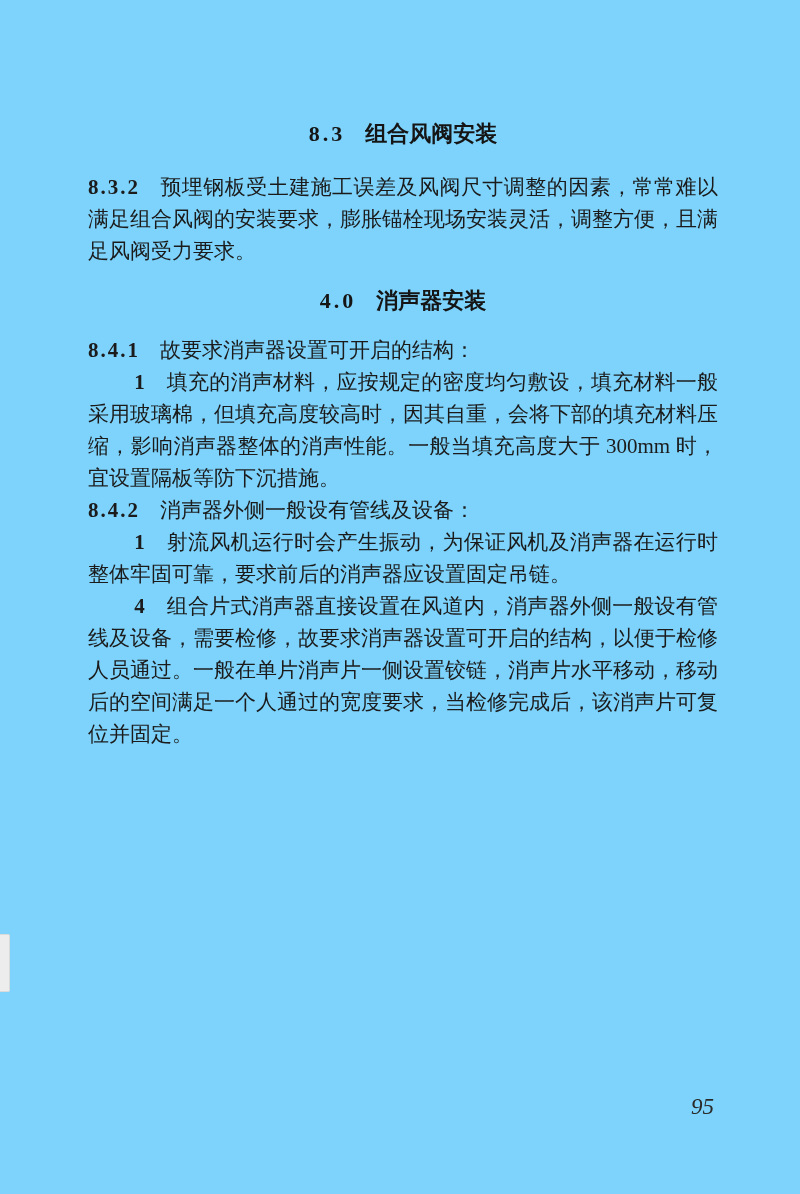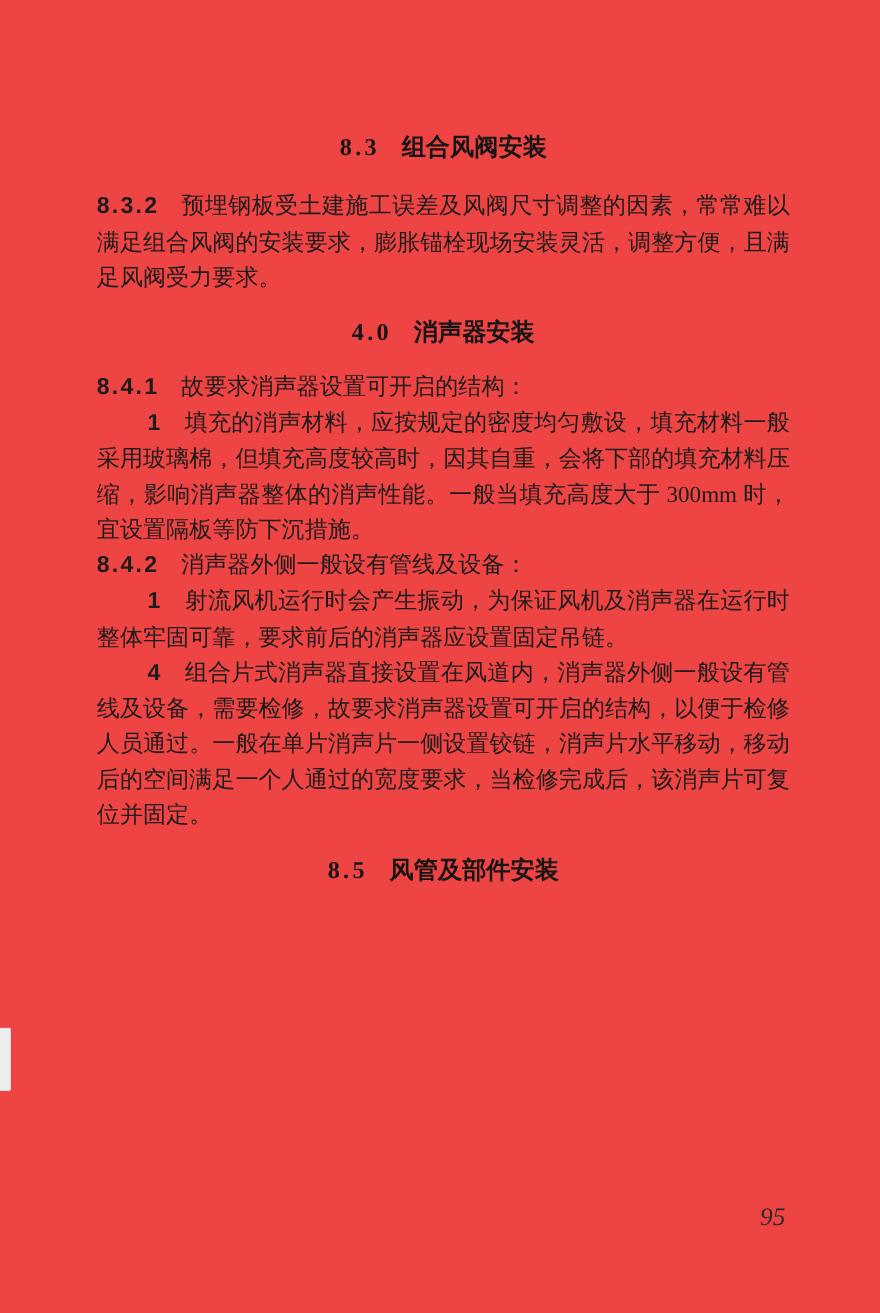--- a/index.html
+++ b/index.html
@@ -9,21 +9,21 @@
     height: 1194px;
     background: #ffffff;
     position: relative;
     font-family: "Liberation Serif", "DejaVu Serif", serif;
     color: #1b1b1b;
     overflow: hidden;
   }
   .page {
     position: absolute;
     inset: 0;
-    background: #ef4444;
+    background: #7dd3fc;
     overflow: hidden;
   }
   .content {
     position: absolute;
     left: 88px;
     top: 118px;
     width: 630px;
     font-size: 21px;
     line-height: 32px;
     text-align: justify;
@@ -43,21 +43,21 @@
     margin-right: 0.9em;
   }
   .h-83 { margin: 0 0 21px 0; }
   .h-84 { margin: 18px 0 17px 0; }
   .h-85 { margin: 19px 0 23px 0; }
   p.clause, p.item { margin: 0; }
   p .num {
     font-weight: bold;
     letter-spacing: 2px;
     margin-right: 0.95em;
-    font-family: Liberation Sans, sans-serif;
+    font-family: Liberation Serif, serif;
   }
   p.item { text-indent: 2.2em; }
   .page-number {
     position: absolute;
     top: 1092px;
     left: 660px;
     width: 54px;
     text-align: right;
     font-size: 23px;
     line-height: 30px;
@@ -95,21 +95,20 @@
     <p class="clause"><span class="num">8.4.1</span><span class="txt">故要求消声器设置可开启的结构：</span></p>
 
     <p class="item"><span class="num">1</span><span class="txt">填充的消声材料，应按规定的密度均匀敷设，填充材料一般采用玻璃棉，但填充高度较高时，因其自重，会将下部的填充材料压缩，影响消声器整体的消声性能。一般当填充高度大于 300mm 时，宜设置隔板等防下沉措施。</span></p>
 
     <p class="clause"><span class="num">8.4.2</span><span class="txt">消声器外侧一般设有管线及设备：</span></p>
 
     <p class="item"><span class="num">1</span><span class="txt">射流风机运行时会产生振动，为保证风机及消声器在运行时整体牢固可靠，要求前后的消声器应设置固定吊链。</span></p>
 
     <p class="item"><span class="num">4</span><span class="txt">组合片式消声器直接设置在风道内，消声器外侧一般设有管线及设备，需要检修，故要求消声器设置可开启的结构，以便于检修人员通过。一般在单片消声片一侧设置铰链，消声片水平移动，移动后的空间满足一个人通过的宽度要求，当检修完成后，该消声片可复位并固定。</span></p>
 
-    <h2 class="section-heading h-85"><span class="h-num">8.5</span><span class="h-title">风管及部件安装</span></h2>
 
 
 
   </main>
 
   <div class="page-number">95</div>
 
 </div>
 
 </body></html>

